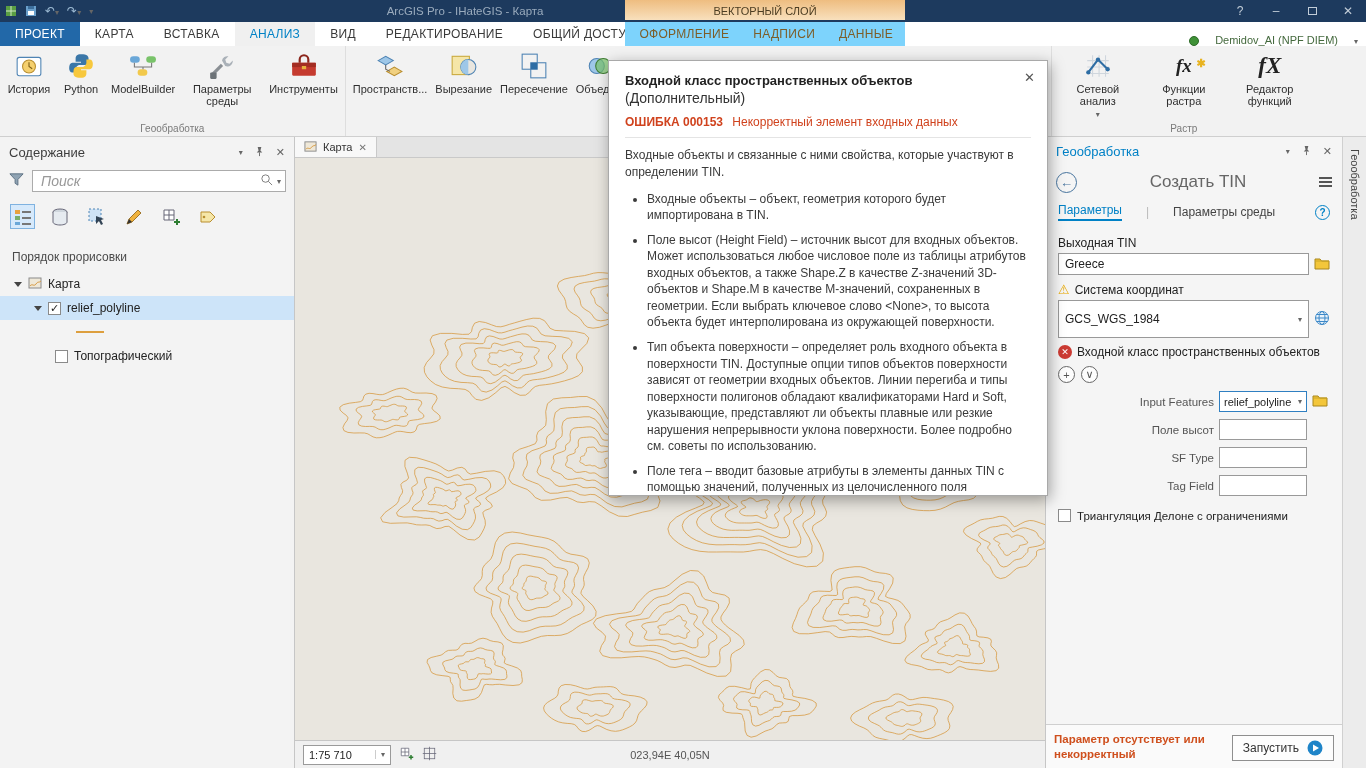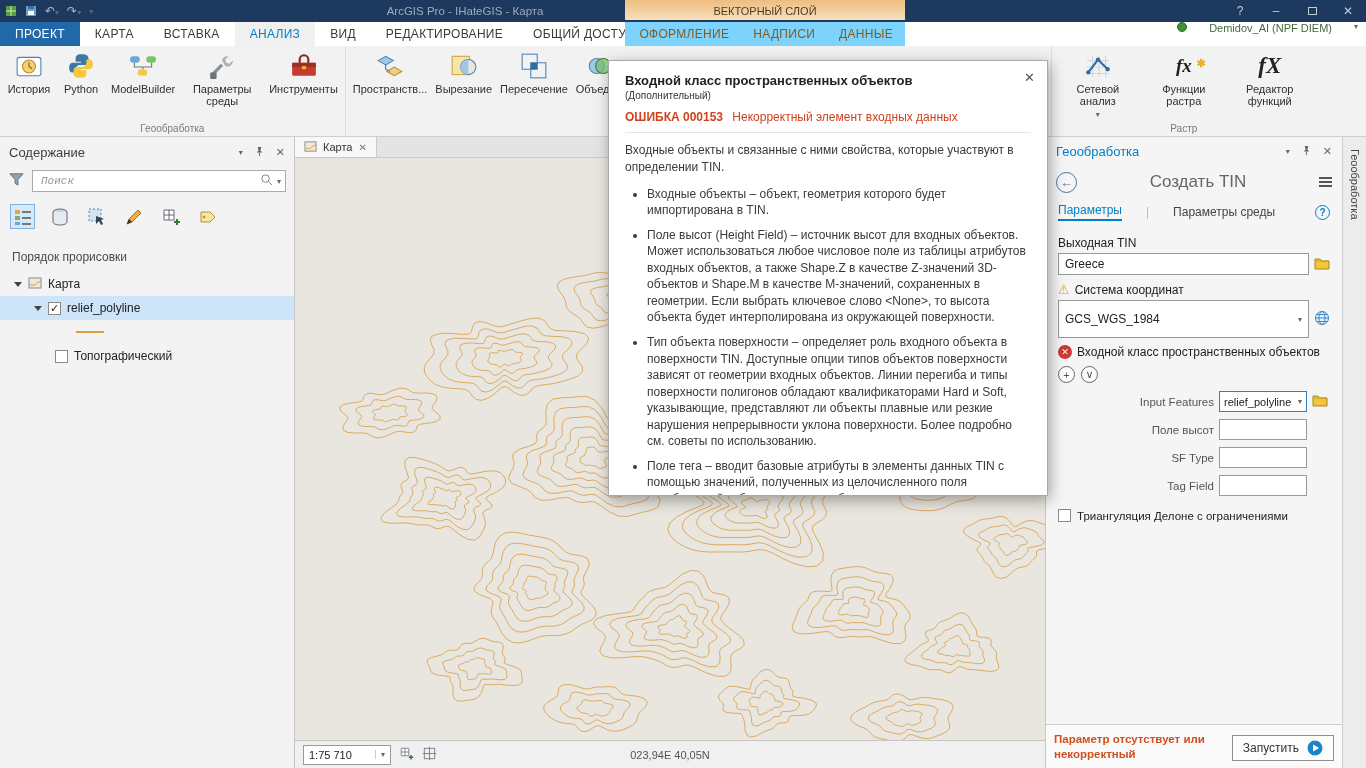--- a/index.html
+++ b/index.html
@@ -17,21 +17,21 @@
 .win-ctrl .wc{width:36px;height:22px;display:flex;align-items:center;justify-content:center;font-size:12px;color:#c2cdd8}
 .max-box{width:9px;height:8px;border:1px solid #c2cdd8;display:inline-block}
 
 
 .tabrow{position:absolute;left:0;top:22px;width:100%;height:24px;background:#fff;display:flex;align-items:stretch;font-size:12px}
 .tab{padding:0 15px;display:flex;align-items:center;color:#3a3a3a;letter-spacing:.3px;white-space:nowrap}
 .tab.project{background:#2268a8;color:#fff}
 .tab.active{background:#f0f0f0;color:#0081c6}
 .ctx-tabs{position:absolute;left:625px;top:0;width:280px;height:24px;background:#7dd3fc;display:flex;justify-content:flex-end}
 .ctx-tabs .tab{color:#7c5d28;padding:0 12px}
-.account{position:absolute;right:8px;top:0;height:24px;display:flex;align-items:flex-start;gap:22px;font-size:11px;color:#44693d}
+.account{position:absolute;right:8px;top:0;height:24px;display:flex;align-items:flex-end;gap:16px;font-size:11px;color:#44693d}
 .acct-dot{width:10px;height:10px;border-radius:50%;background:#3f9137;border:1px solid #2e6b28}
 .car{font-size:8px;color:#666}
 
 
 .ribbon{position:absolute;left:0;top:46px;width:100%;height:91px;background:#f2f2f2;border-bottom:1px solid #cfcfcf;display:flex}
 .rgroup{position:relative;height:100%;padding:3px 3px 14px;display:flex;align-items:flex-start}
 .rgroup + .rgroup{border-left:1px solid #dedede}
 .rgroup.g2{width:706px}
 .glabel{position:absolute;bottom:0;left:0;width:100%;text-align:center;font-size:10px;color:#7a7a7a;padding-bottom:2px;white-space:nowrap}
 .rbtn{min-width:52px;max-width:86px;padding:3px 4px;display:flex;flex-direction:column;align-items:center;gap:3px;font-size:11px;line-height:1.12;text-align:center;color:#2f2f2f}
@@ -40,21 +40,21 @@
 .fx-ic{font-family:"Liberation Serif","DejaVu Serif",serif;font-style:italic;font-weight:bold;font-size:19px;color:#222;position:relative;line-height:28px}
 .fx-ic .spark{position:absolute;right:-8px;top:-3px;color:#e8b320;font-size:11px;font-style:normal}
 .rfiller{flex:1}
 
 
 .contents{position:absolute;left:0;top:137px;width:295px;bottom:0;background:#f3f3f3;border-right:1px solid #c6c6c6}
 .p-head{height:30px;display:flex;align-items:center;padding:0 9px;color:#3d3d3d;font-size:13px}
 .ph-icons{margin-left:auto;display:flex;gap:11px;color:#666;font-size:11px;align-items:center}
 .search-row{display:flex;align-items:center;gap:7px;margin:3px 8px 5px}
 .search-box{position:relative;flex:1;height:22px;background:#fff;border:1px solid #ababab}
-.search-box input{width:100%;height:100%;border:0;outline:none;padding:0 36px 0 8px;font-size:11px;font-family:Liberation Mono, monospace;background:transparent}
+.search-box input{width:100%;height:100%;border:0;outline:none;padding:0 36px 0 8px;font-size:14px;font-family:Liberation Sans, sans-serif;background:transparent}
 .search-box input::placeholder{font-style:italic;color:#999}
 .search-icons{position:absolute;right:4px;top:0;height:100%;display:flex;align-items:center;gap:4px;color:#777}
 .ctb{display:flex;gap:12px;padding:7px 10px;align-items:center}
 .ti{width:25px;height:25px;display:flex;align-items:center;justify-content:center;border:1px solid transparent}
 .ti.sel{background:#d6e9fb;border-color:#7fb2e0}
 .sec-label{padding:14px 12px 8px;color:#4a4a4a;font-size:12px}
 .tree{font-size:12px;color:#222}
 .trow{height:24px;display:flex;align-items:center;gap:6px}
 .trow.sel{background:#cde4f9}
 .tri{width:0;height:0;border-left:4px solid transparent;border-right:4px solid transparent;border-top:5px solid #444;flex:none}
@@ -108,21 +108,21 @@
 .play-circle svg{display:block}
 
 
 .edge{position:absolute;left:1342px;top:137px;width:24px;bottom:0;background:#ececec;border-left:1px solid #d0d0d0}
 .vtxt{writing-mode:vertical-rl;font-size:11px;color:#444;display:inline-block;margin:12px 0 0 6px;white-space:nowrap}
 
 
 .popup{position:absolute;left:608px;top:60px;width:440px;height:436px;background:#fff;border:1px solid #a9a9a9;box-shadow:2px 4px 14px rgba(0,0,0,.35);z-index:60;padding:12px 16px 8px;overflow:hidden}
 .pp-close{position:absolute;right:12px;top:9px;color:#555;font-size:13px}
 .pp-title{font-size:13px;font-weight:bold;color:#222;padding-right:26px}
-.pp-sub{font-size:10px;color:#333;margin-top:2px}
+.pp-sub{font-size:14px;color:#333;margin-top:2px}
 .pp-err{margin-top:9px;font-size:12px;color:#d0421d;padding-bottom:8px;border-bottom:1px solid #e4e4e4}
 .pp-err b{margin-right:6px}
 .pp-desc{margin-top:9px;font-size:12px;color:#3a3a3a;line-height:1.4}
 .pp-list{margin:10px 0 0 22px;font-size:12px;color:#3a3a3a;line-height:1.38}
 .pp-list li{margin-bottom:8px}
 </style>
 </head>
 <body>
 
 <div id="app">

